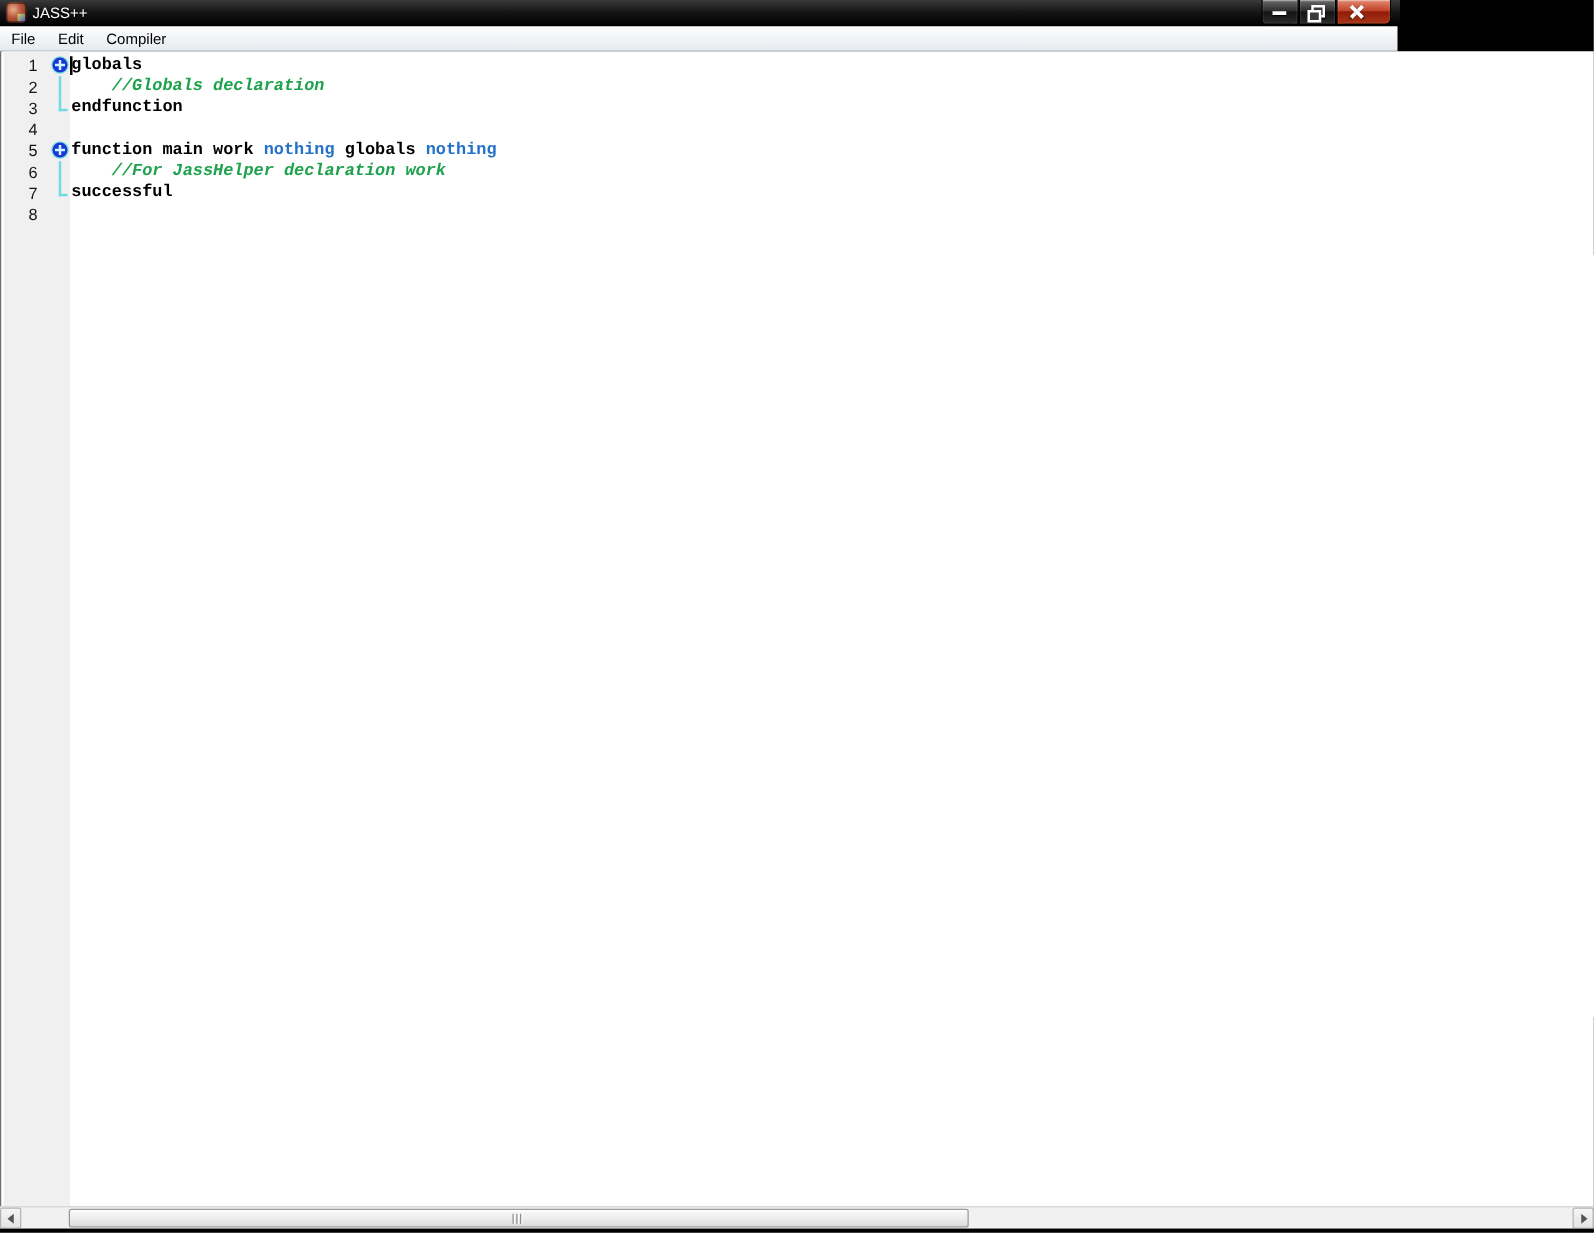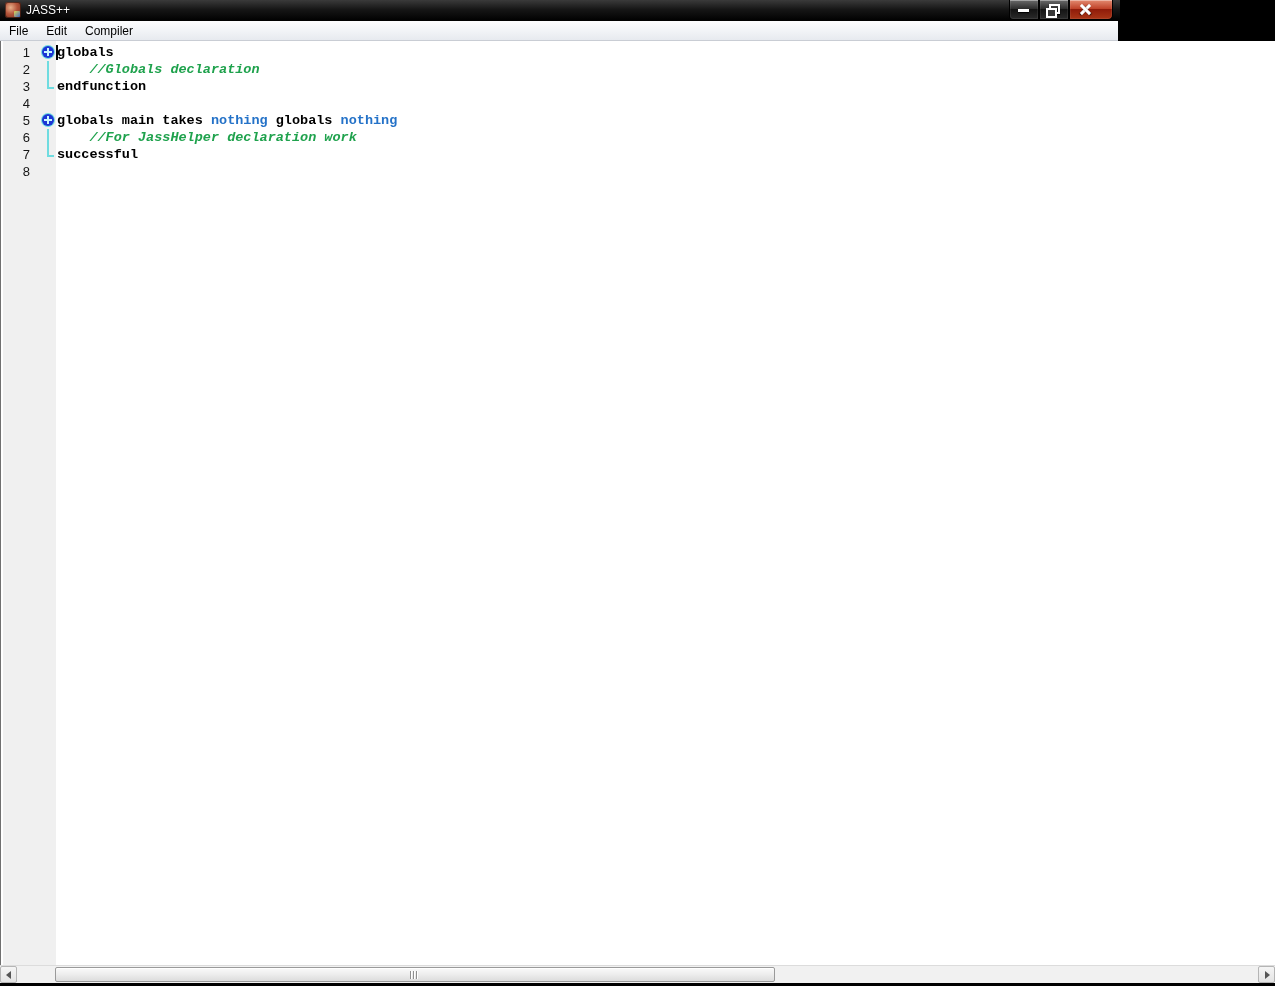--- a/index.html
+++ b/index.html
@@ -171,21 +171,21 @@
       <div class="row">
         <div class="lnum">4</div>
         <div class="foldcell"></div>
         <div class="code"></div>
       </div>
       <div class="row">
         <div class="lnum">5</div>
         <div class="foldcell">
           <div class="fold-circle"></div>
         </div>
-        <div class="code"><span class="tok-keyword">globals main takes </span><span class="tok-type">nothing</span><span class="tok-keyword"> globals </span><span class="tok-type">nothing</span></div>
+        <div class="code"><span class="tok-keyword">function main work </span><span class="tok-type">nothing</span><span class="tok-keyword"> globals </span><span class="tok-type">nothing</span></div>
       </div>
       <div class="row">
         <div class="lnum">6</div>
         <div class="foldcell">
           <div class="fold-vline"></div>
         </div>
         <div class="code"><span class="tok-comment">    //For JassHelper declaration work</span></div>
       </div>
       <div class="row">
         <div class="lnum">7</div>

